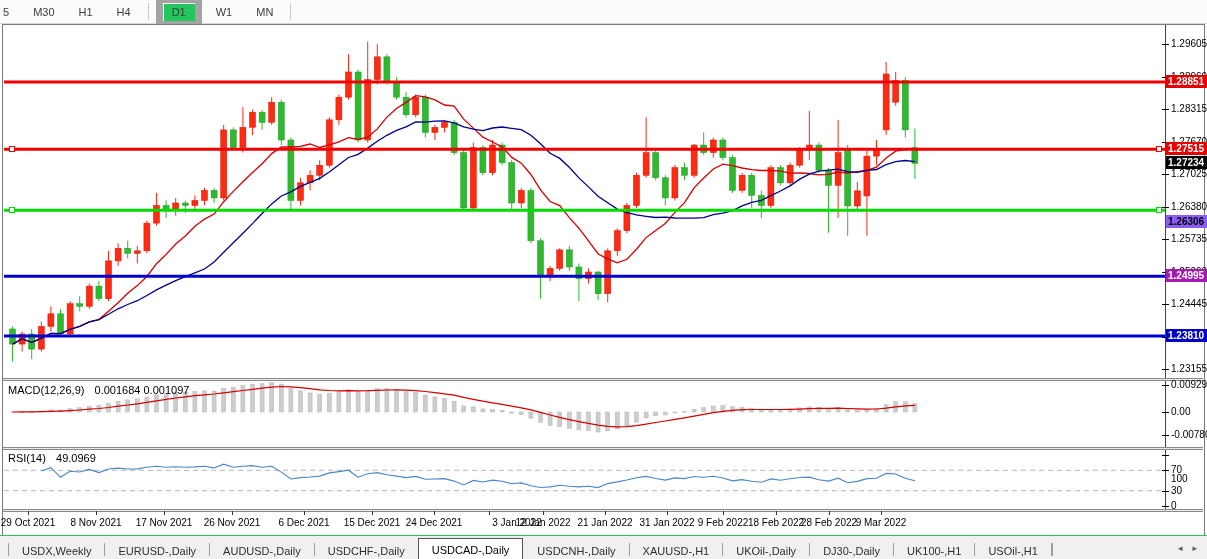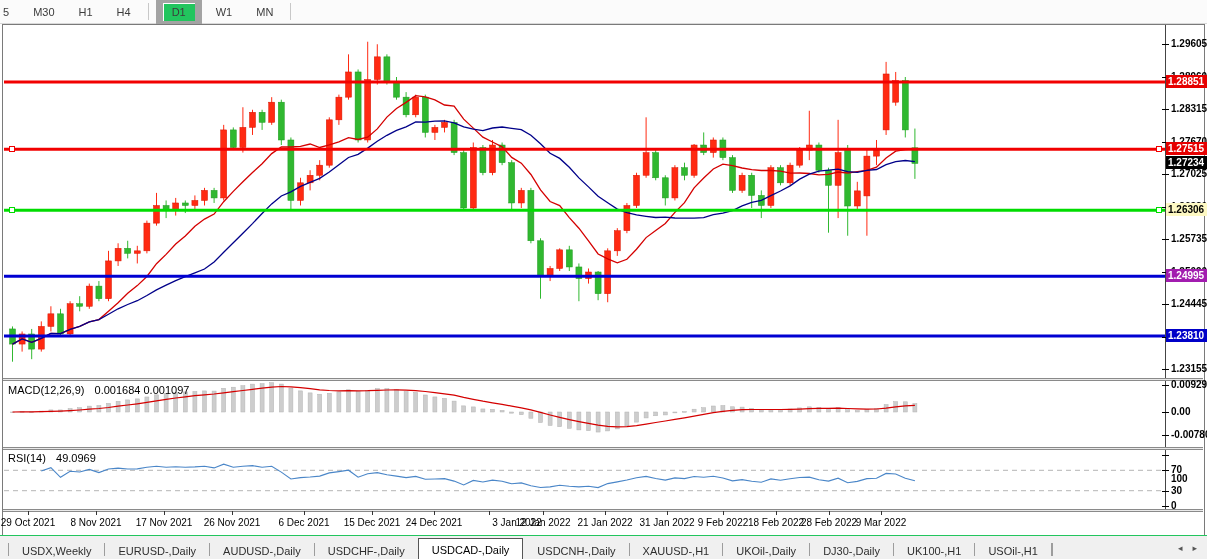--- a/index.html
+++ b/index.html
@@ -18,21 +18,21 @@
   .vaxis-line{position:absolute;left:1165px;top:25px;width:1px;height:486px;background:#444;}
   .splitter{position:absolute;left:3px;width:1200px;height:3px;background:#e9e9e9;border-top:1px solid #8a8a8a;border-bottom:1px solid #8a8a8a;box-sizing:border-box;}
 
   .chart-title{position:absolute;left:11px;top:30px;font-size:11px;font-weight:700;color:#000;white-space:nowrap;}
   .chart-title .tri{font-size:8px;position:relative;top:-1px;margin-right:4px;}
   .panel-label{position:absolute;left:8px;font-size:11px;color:#000;white-space:nowrap;}
 
   svg.plot{position:absolute;background:transparent;}
 
   
-  .ytick{position:absolute;left:1171px;width:34px;font-size:10px;color:#000;line-height:12px;white-space:nowrap;font-weight:bold;}
+  .ytick{position:absolute;left:1171px;width:34px;font-size:10px;color:#000;line-height:12px;white-space:nowrap;}
   .ydash{position:absolute;left:1162px;width:7px;height:1px;background:#000;}
   .pricetag{position:absolute;left:1166px;width:41px;height:13px;line-height:13px;font-size:10px;font-weight:700;text-align:left;padding-left:2px;box-sizing:border-box;white-space:nowrap;}
   .handle{position:absolute;width:6px;height:6px;background:#fff;box-sizing:border-box;}
 
   
   .date-label{position:absolute;top:517px;transform:translateX(-50%);font-size:10px;color:#000;white-space:nowrap;}
   .date-tick{position:absolute;top:511px;width:1px;height:4px;background:#333;}
 
   
   .tabbar{position:absolute;left:0;top:535px;width:1207px;height:24px;background:#f0f0f0;border-top:1px solid #22c55e;display:flex;align-items:flex-end;}
@@ -405,21 +405,21 @@
       <div class="ydash" style="top: 304px;"></div>
       <div class="ytick" style="top: 298px;">1.24445</div>
       <div class="ydash" style="top: 336.5px;"></div>
       <div class="ytick" style="top: 330.5px;">1.23800</div>
       <div class="ydash" style="top: 369px;"></div>
       <div class="ytick" style="top: 363px;">1.23155</div>
       <div class="pricetag" style="top: 74.9922px; background: rgb(230, 0, 0); color: rgb(255, 255, 255);">1.28851</div>
       <div class="pricetag" style="top: 142.31px; background: rgb(230, 0, 0); color: rgb(255, 255, 255);">1.27515</div>
       <div class="handle" style="left: 9px; top: 146.31px; border: 1px solid rgb(242, 0, 0);"></div>
       <div class="handle" style="left: 1156px; top: 146.31px; border: 1px solid rgb(242, 0, 0);"></div>
-      <div class="pricetag" style="top: 203px; background: #fef9c3; color: rgb(0, 0, 0);">1.26306</div>
+      <div class="pricetag" style="top: 215px; background: #8b5cf6; color: rgb(0, 0, 0);">1.26306</div>
       <div class="handle" style="left: 9px; top: 207.229px; border: 1px solid rgb(0, 220, 0);"></div>
       <div class="handle" style="left: 1156px; top: 207.229px; border: 1px solid rgb(0, 220, 0);"></div>
       <div class="pricetag" style="top: 269.287px; background: #a21caf; color: rgb(255, 255, 255);">1.24995</div>
       <div class="pricetag" style="top: 328.996px; background: rgb(0, 0, 200); color: rgb(255, 255, 255);">1.23810</div>
       <div class="pricetag" style="top: 156.469px; background: rgb(0, 0, 0); color: rgb(255, 255, 255);">1.27234</div>
       <div class="ydash" style="top: 385.004px;"></div>
       <div class="ytick" style="top: 379.004px;">0.009293</div>
       <div class="ydash" style="top: 412px;"></div>
       <div class="ytick" style="top: 406px;">0.00</div>
       <div class="ydash" style="top: 434.659px;"></div>

